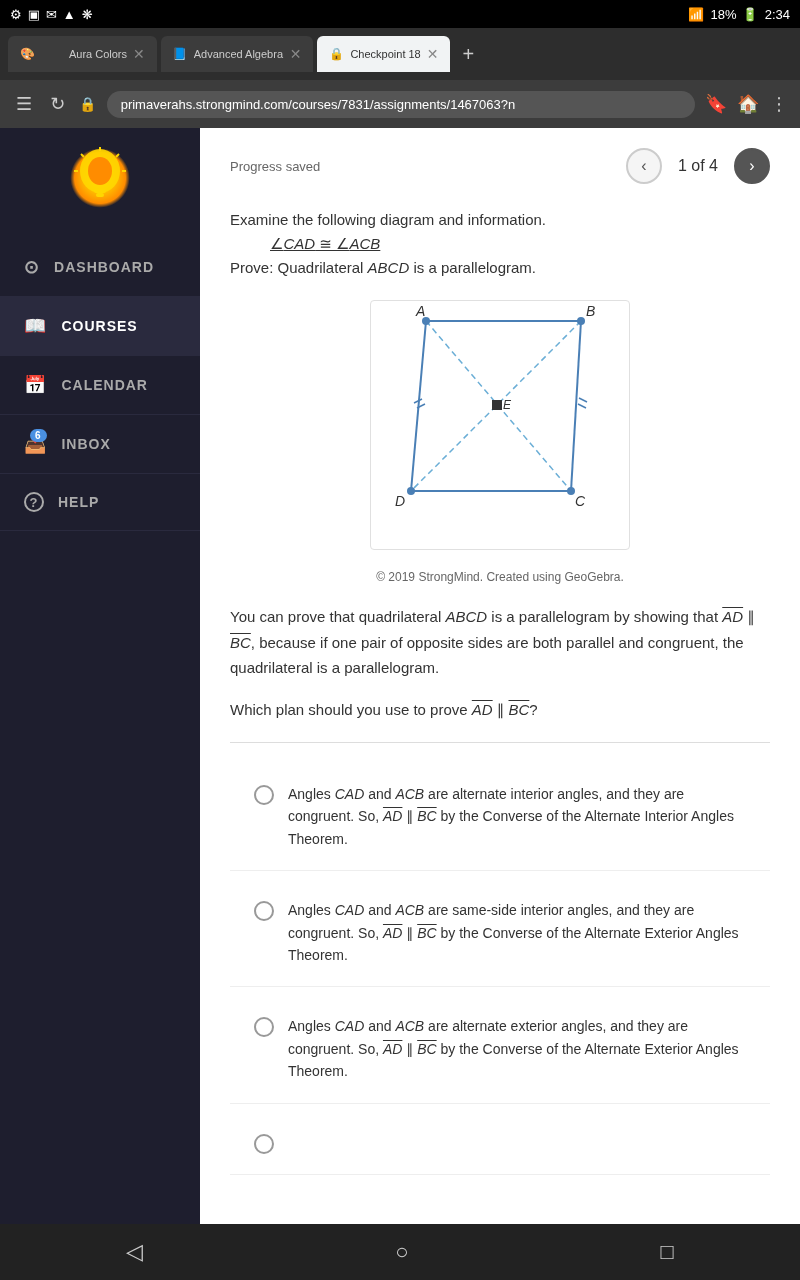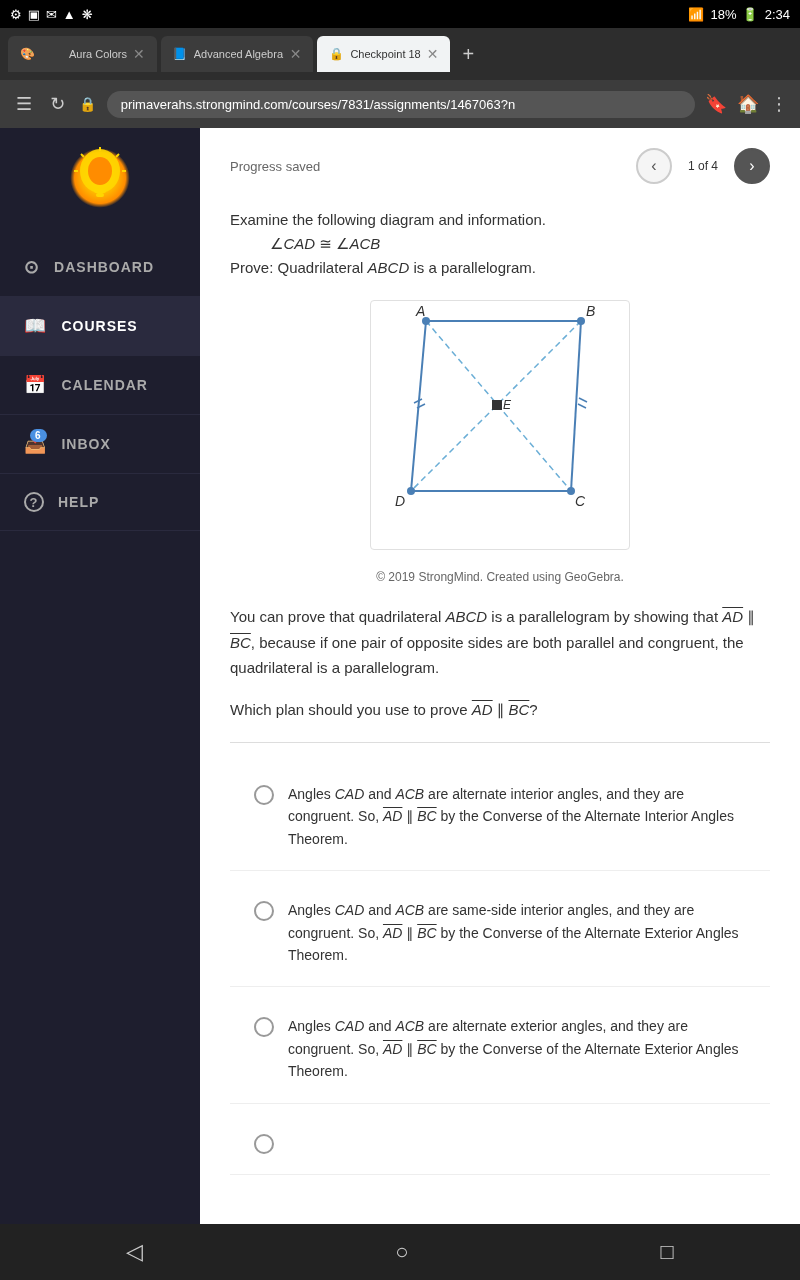--- a/index.html
+++ b/index.html
@@ -198,21 +198,21 @@
       cursor: pointer;
       font-size: 16px;
       color: #555;
     }
     .nav-circle-btn.next {
       background: #555;
       color: #fff;
       border-color: #555;
     }
     .page-indicator {
-      font-size: 12px;
+      font-size: 16px;
       color: #333;
     }
 
     
     .question-header {
       font-size: 15px;
       color: #333;
       line-height: 1.6;
       margin-bottom: 16px;
     }
@@ -389,21 +389,21 @@
 
     <div class="progress-nav">
       <span class="progress-saved">Progress saved</span>
       <button class="nav-circle-btn">‹</button>
       <span class="page-indicator">1 of 4</span>
       <button class="nav-circle-btn next">›</button>
     </div>
 
     <div class="question-header">
       <div>Examine the following diagram and information.</div>
-      <div style="margin-left:40px;">
+      <div style="margin-left:40px;text-decoration:underline;">
         ∠<span style="font-style:italic;">CAD</span> ≅ ∠<span style="font-style:italic;">ACB</span>
       </div>
       <div>
         Prove: Quadrilateral <span style="font-style:italic;">ABCD</span> is a parallelogram.
       </div>
     </div>
 
     <div class="diagram-container">
       <svg width="260" height="250" class="diagram-svg">
 

